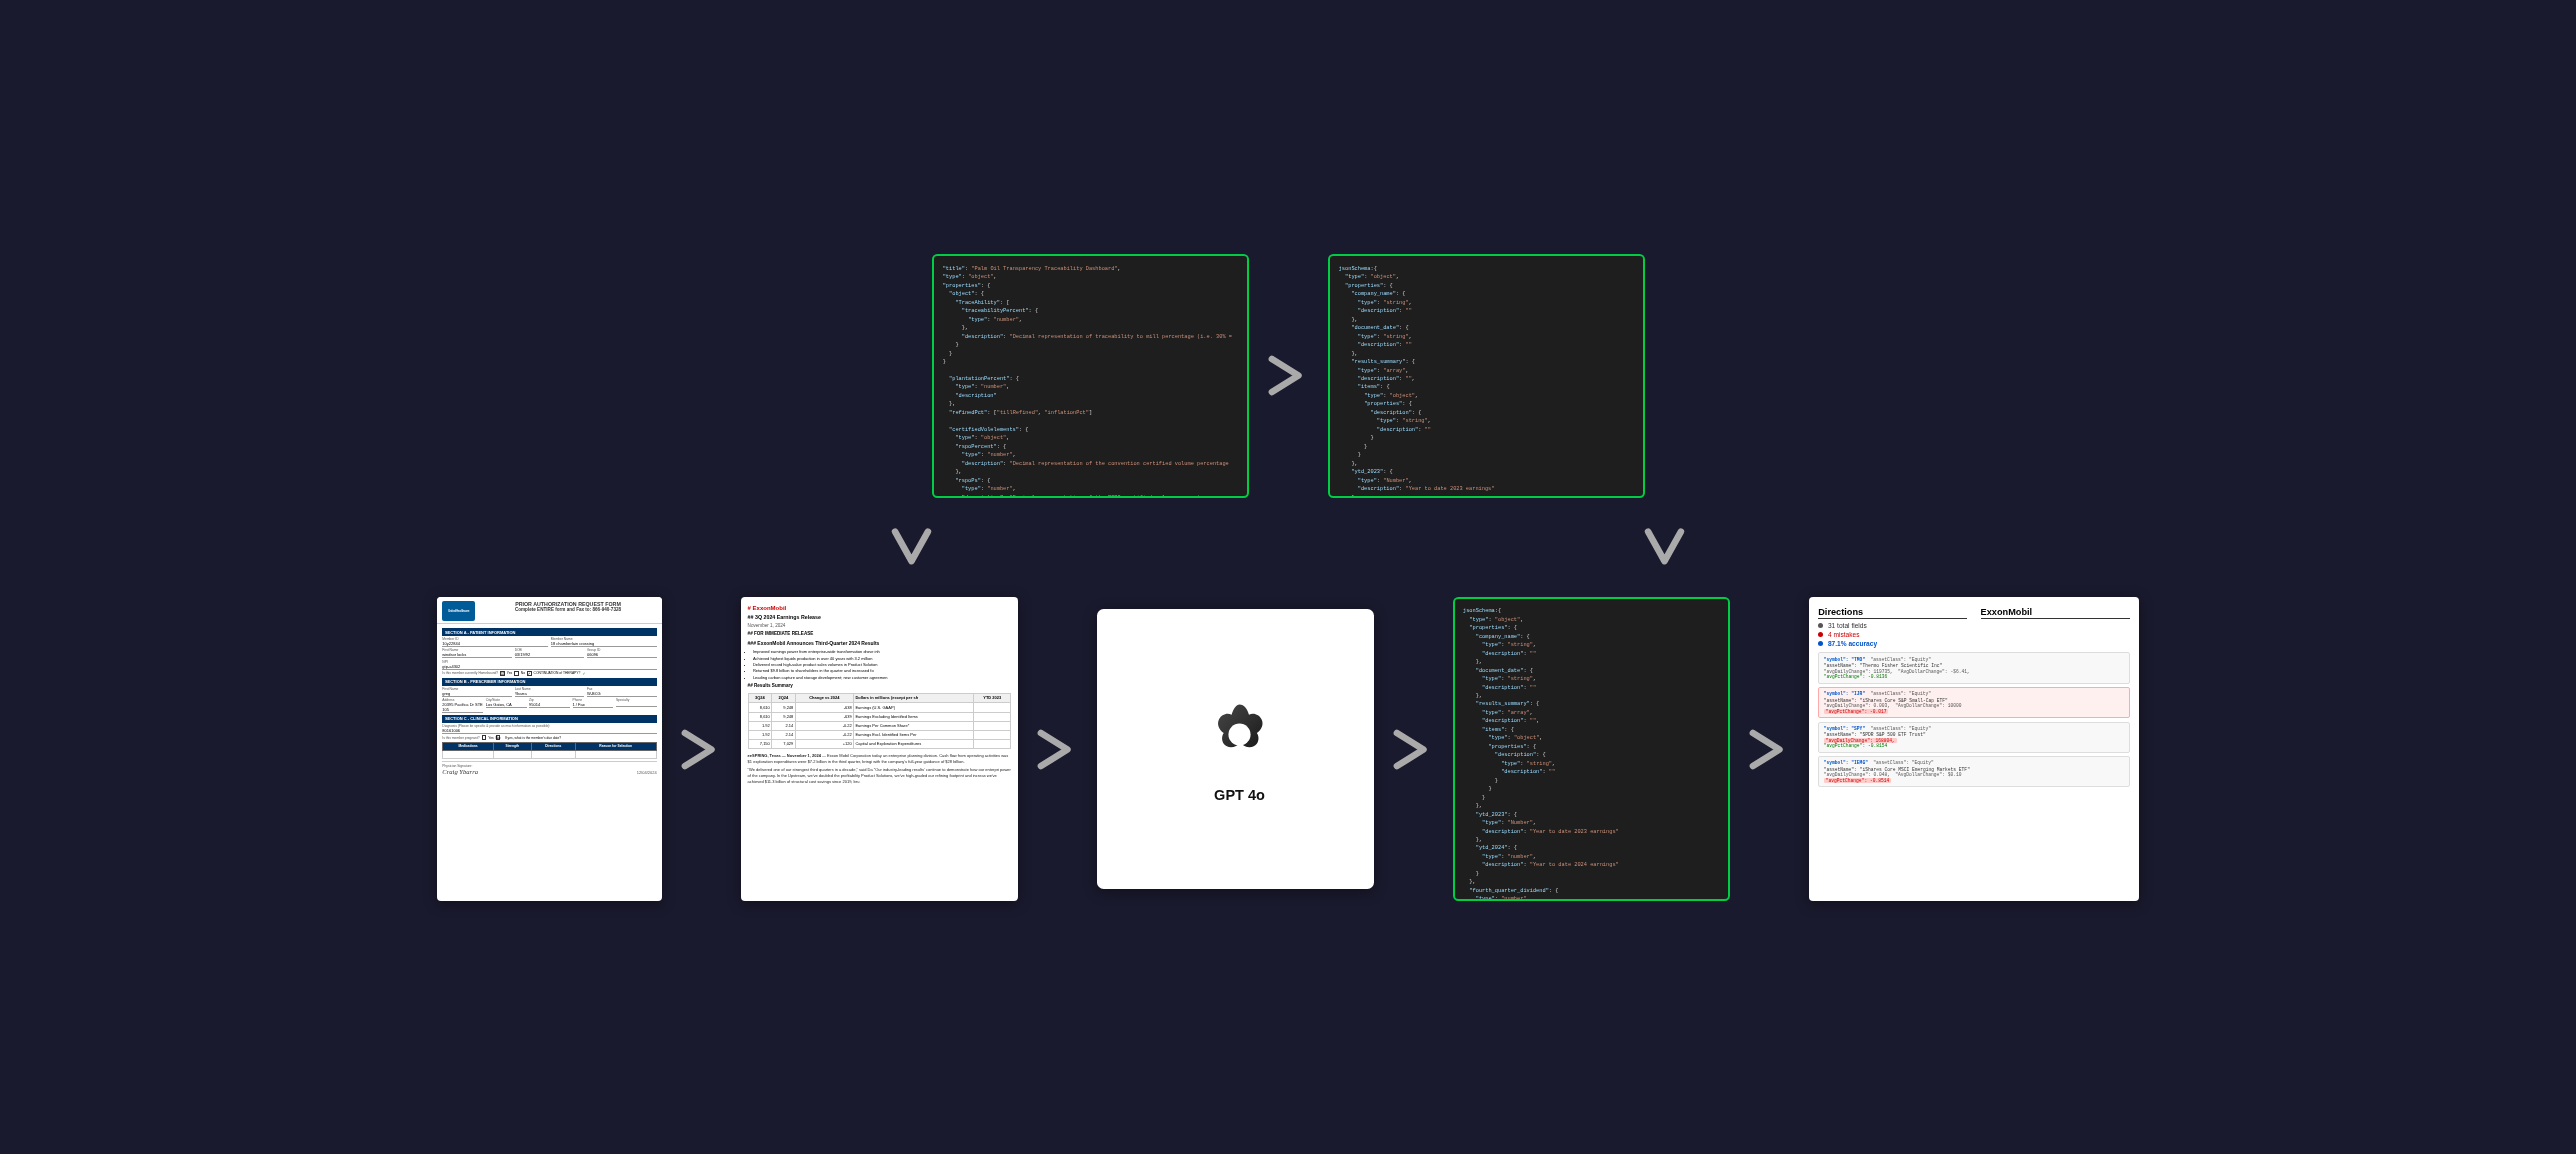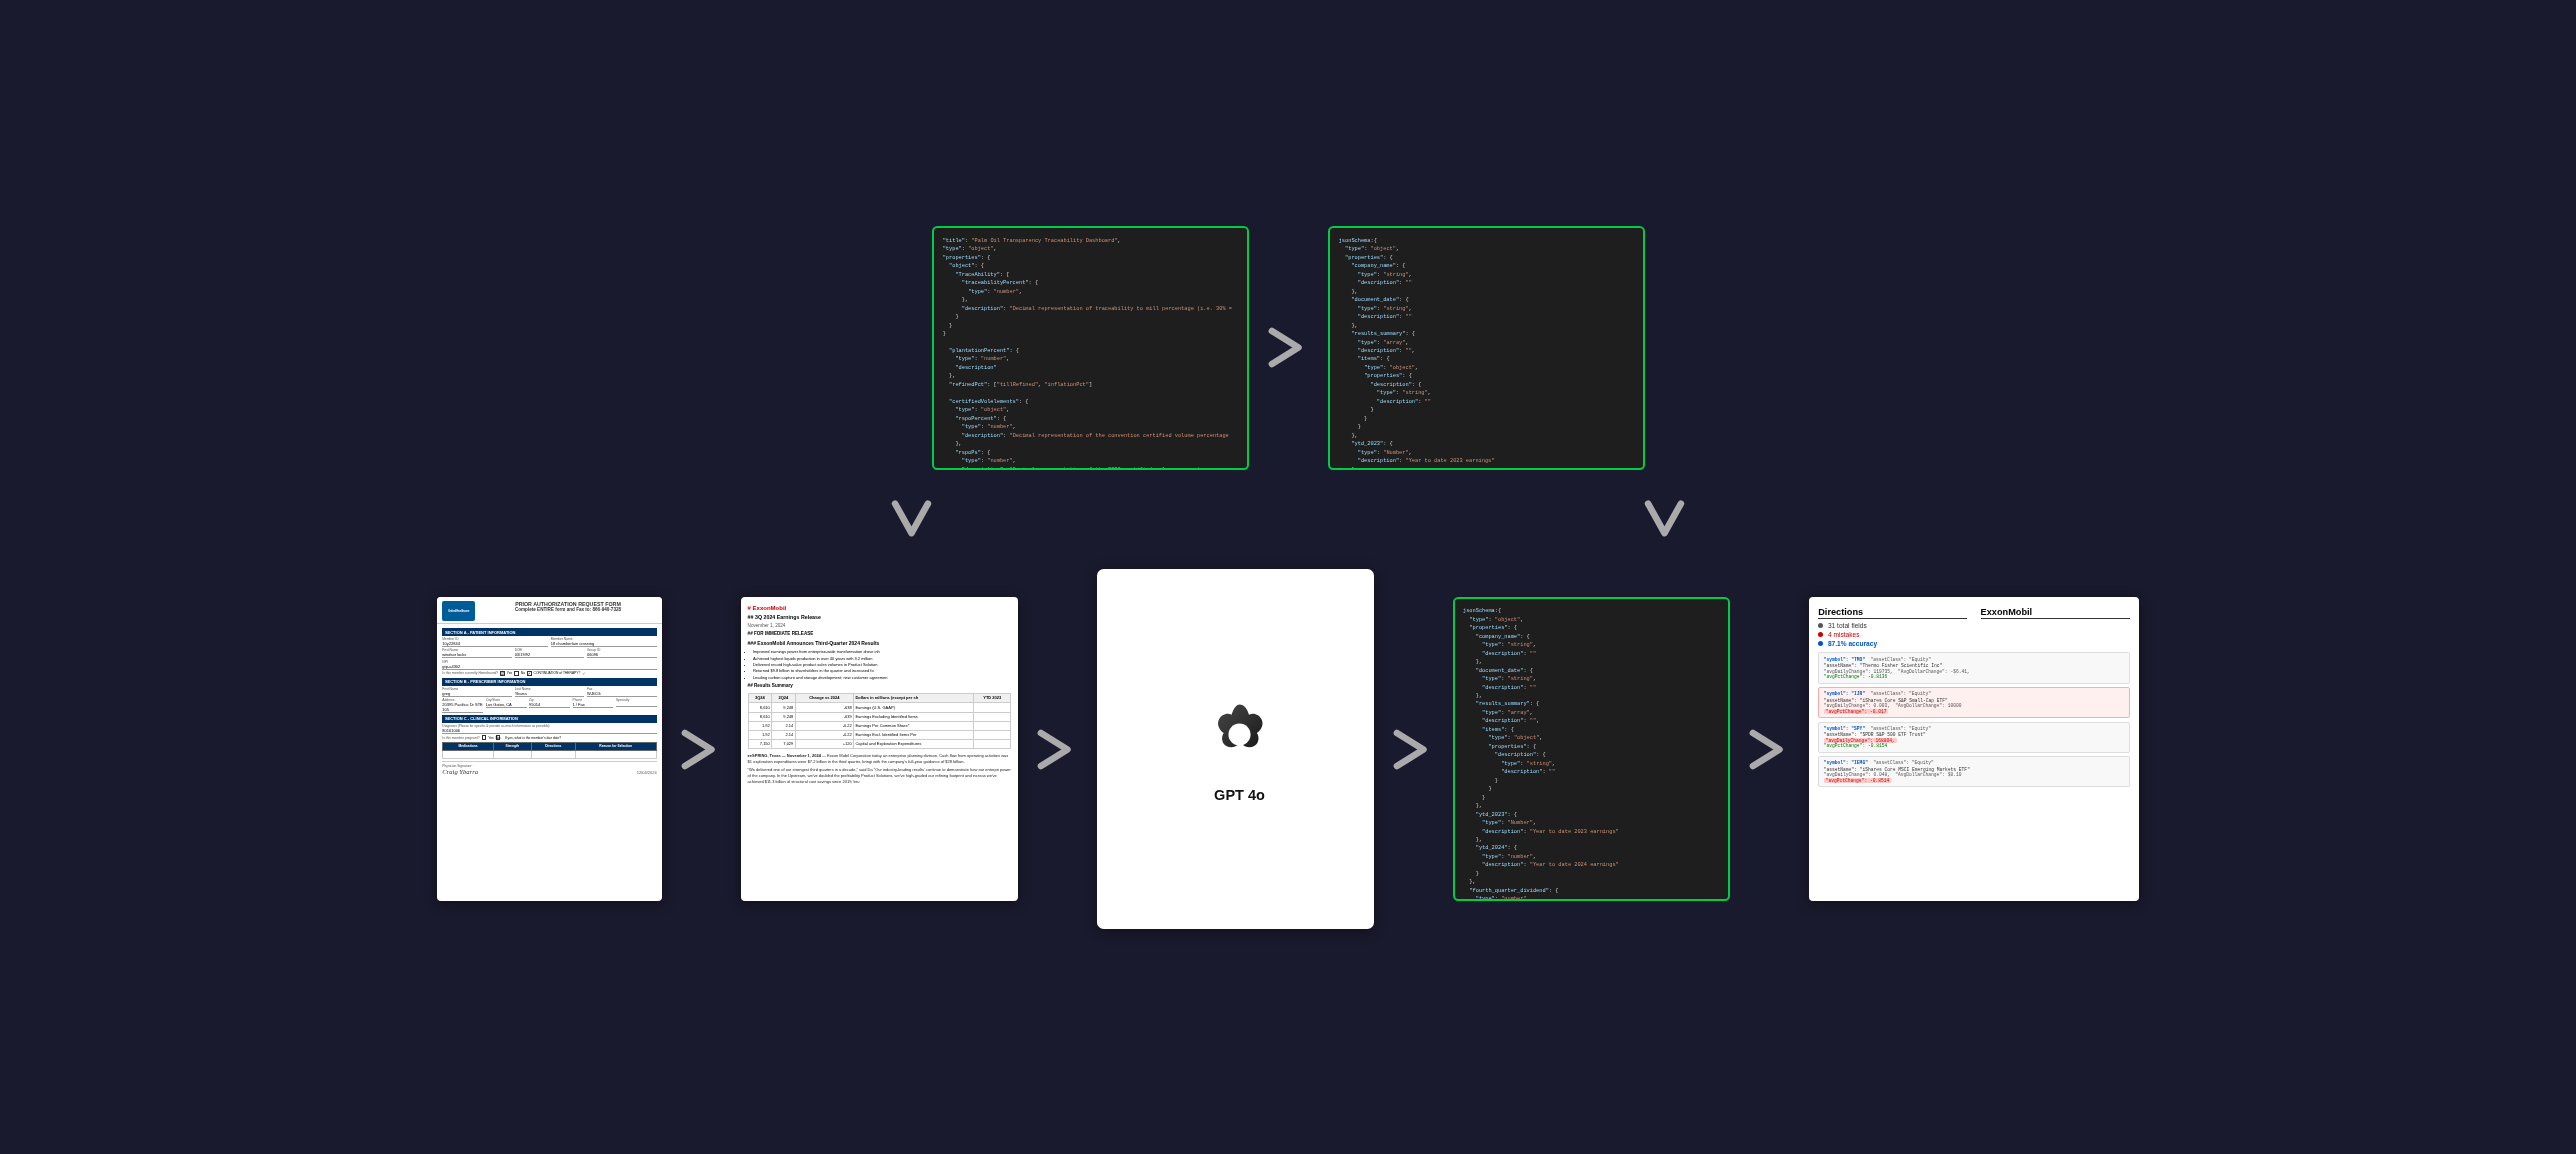--- a/index.html
+++ b/index.html
@@ -597,21 +597,21 @@
         </div>
       </div>
     </div>
 
     <div class="arrow-container">
       <svg class="arrow-svg" viewBox="0 0 80 80">
         <polyline points="15,15 55,40 15,65" fill="none" stroke="#aaa" stroke-width="10" stroke-linecap="round" stroke-linejoin="round"></polyline>
       </svg>
     </div>
 
-    <div class="card gpt-card" style="width:277px; height:360px; flex-shrink:0;padding-left:8px;">
+    <div class="card gpt-card" style="width:277px; height:280px; flex-shrink:0;padding-left:8px;">
 
       <svg class="gpt-logo" viewBox="0 0 100 100">
         <defs>
           <linearGradient id="g1" x1="0%" y1="0%" x2="100%" y2="100%">
             <stop offset="0%" style="stop-color:#333"></stop>
             <stop offset="100%" style="stop-color:#000"></stop>
           </linearGradient>
         </defs>
 
         <g transform="translate(50,50)">

